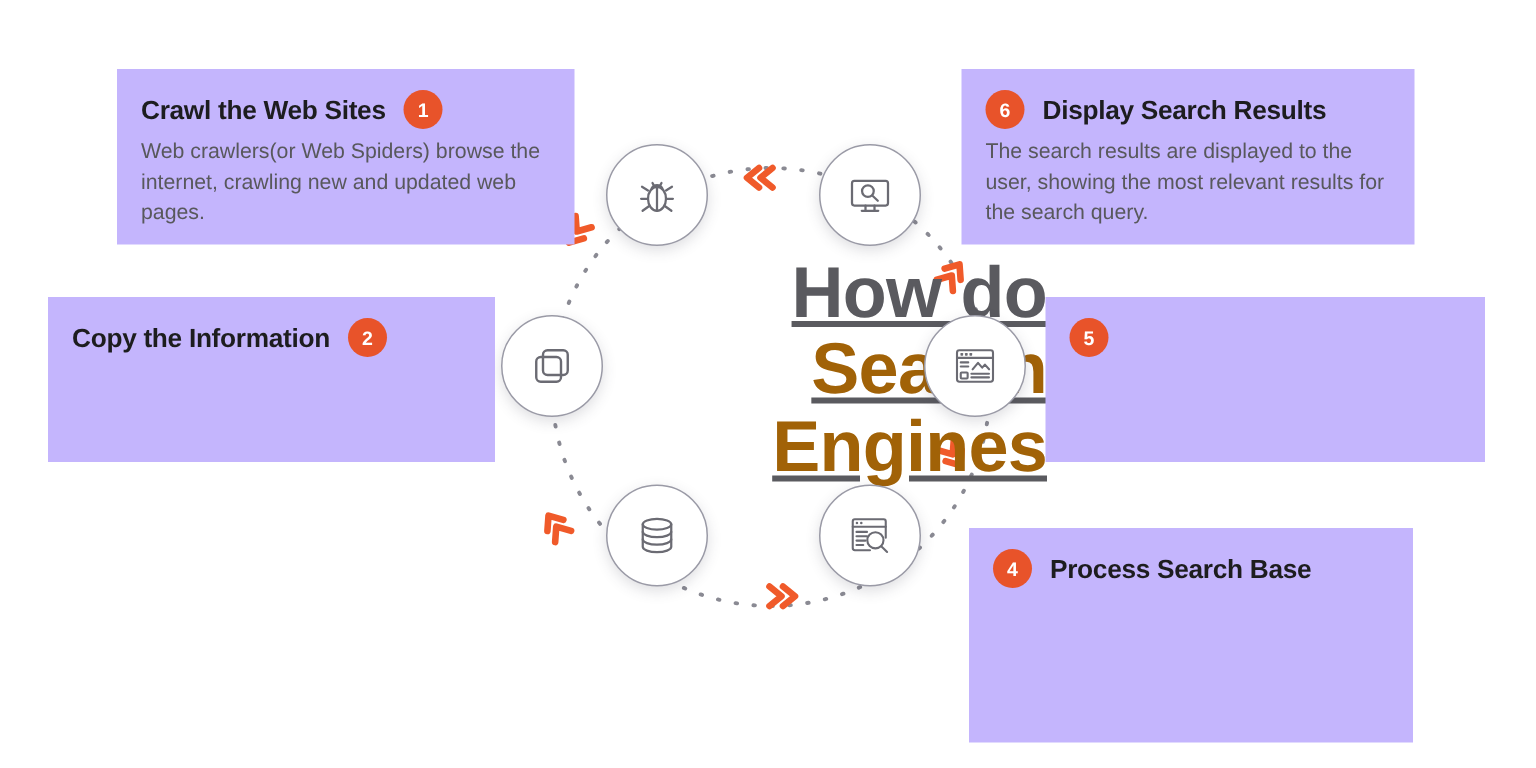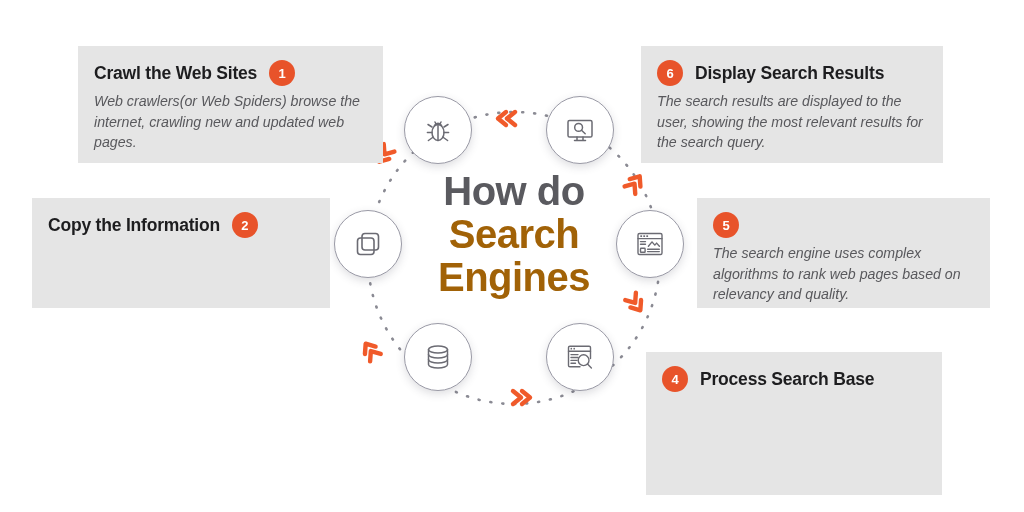--- a/index.html
+++ b/index.html
@@ -16,21 +16,21 @@
   #stage {
     position: relative;
     width: 1024px;
     height: 512px;
     background: #ffffff;
   }
 
   
   .card {
     position: absolute;
-    background: #e5e5e5;
+    background: #c4b5fd;
     box-sizing: border-box;
     padding: 14px 16px 16px 16px;
   }
   .card-head {
     display: flex;
     align-items: center;
     gap: 12px;
     margin-bottom: 5px;
   }
   .card.right .card-head {
@@ -52,21 +52,20 @@
     color: #ffffff;
     font-size: 13px;
     font-weight: bold;
     display: flex;
     align-items: center;
     justify-content: center;
     line-height: 1;
   }
   .card-body {
     font-size: 14.2px;
-    font-style: italic;
     color: #58585c;
     line-height: 1.45;
   }
 
   
   #card-1 { left: 78px;  top: 46px;  width: 305px; height: 117px; }
   #card-2 { left: 32px;  top: 198px; width: 298px; height: 110px; }
   #card-3 { left: 82px;  top: 352px; width: 290px; height: 143px; }
   #card-6 { left: 641px; top: 46px;  width: 302px; height: 117px; }
   #card-5 { left: 697px; top: 198px; width: 293px; height: 110px; }
@@ -83,26 +82,27 @@
   #hub-svg {
     position: absolute;
     left: 0;
     top: 0;
   }
   #center-title {
     position: absolute;
     left: 0;
     top: 86px;
     width: 368px;
-    text-align: center;
-    font-size: 40px;
+    text-align: right;
+    font-size: 48px;
     font-weight: bold;
     line-height: 1.07;
     letter-spacing: -0.5px;
     color: #5a5a5f;
+    text-decoration: underline;
   }
   #center-title .orange { color: #a16207; }
 
   .node {
     position: absolute;
     width: 68px;
     height: 68px;
     border-radius: 50%;
     background: #ffffff;
     border: 1.3px solid #9a9aa6;
@@ -262,21 +262,20 @@
       <div class="badge">6</div>
       <div class="card-title">Display Search Results</div>
     </div>
     <div class="card-body">The search results are displayed to the user, showing the most relevant results for the search query.</div>
   </div>
 
   <div class="card right" id="card-5">
     <div class="card-head">
       <div class="badge">5</div>
     </div>
-    <div class="card-body">The search engine uses complex algorithms to rank web pages based on relevancy and quality.</div>
   </div>
 
   <div class="card right" id="card-4">
     <div class="card-head">
       <div class="badge">4</div>
       <div class="card-title">Process Search Base</div>
     </div>
   </div>
 
 </div>

